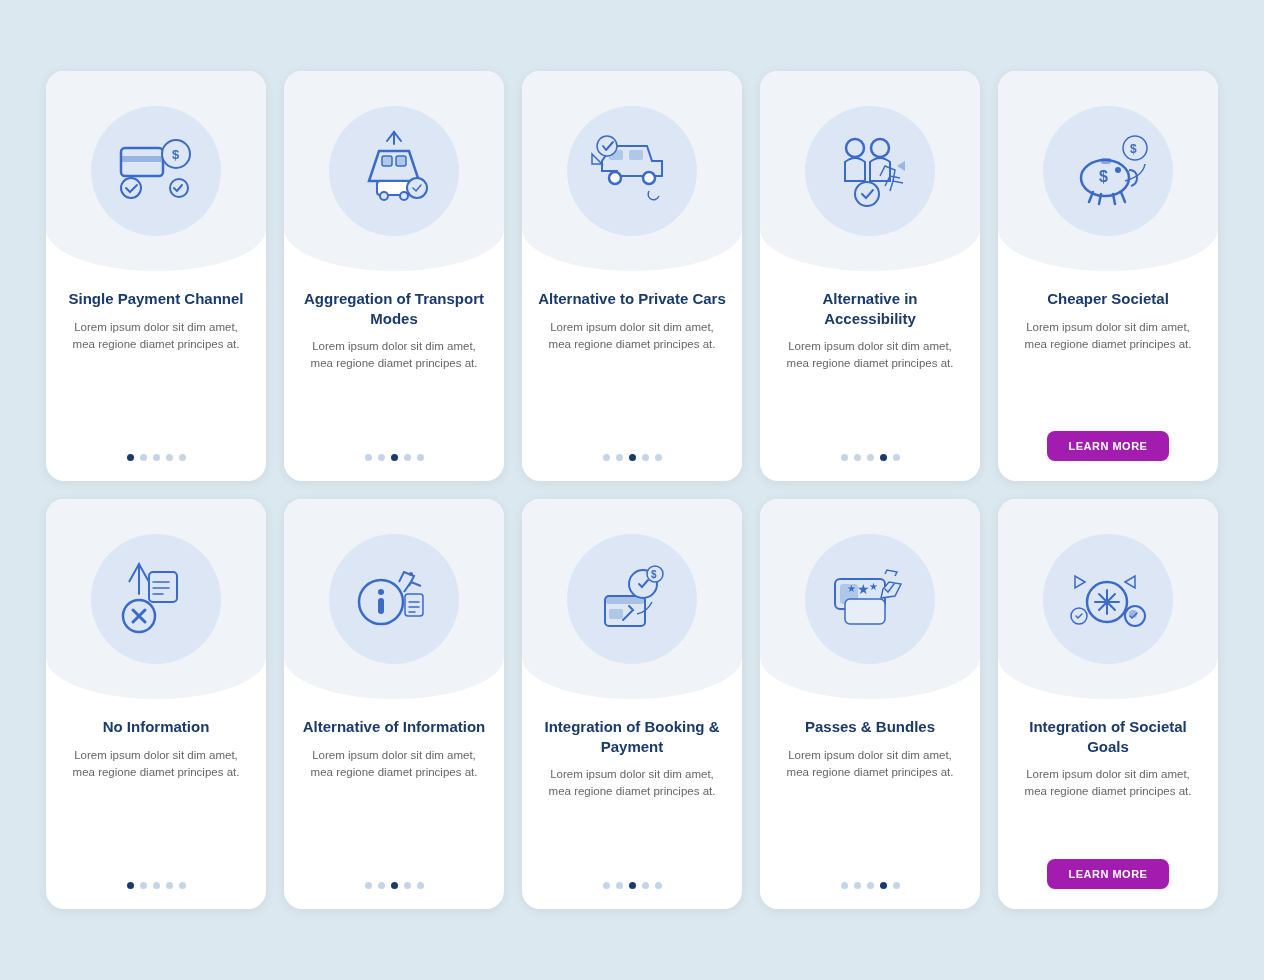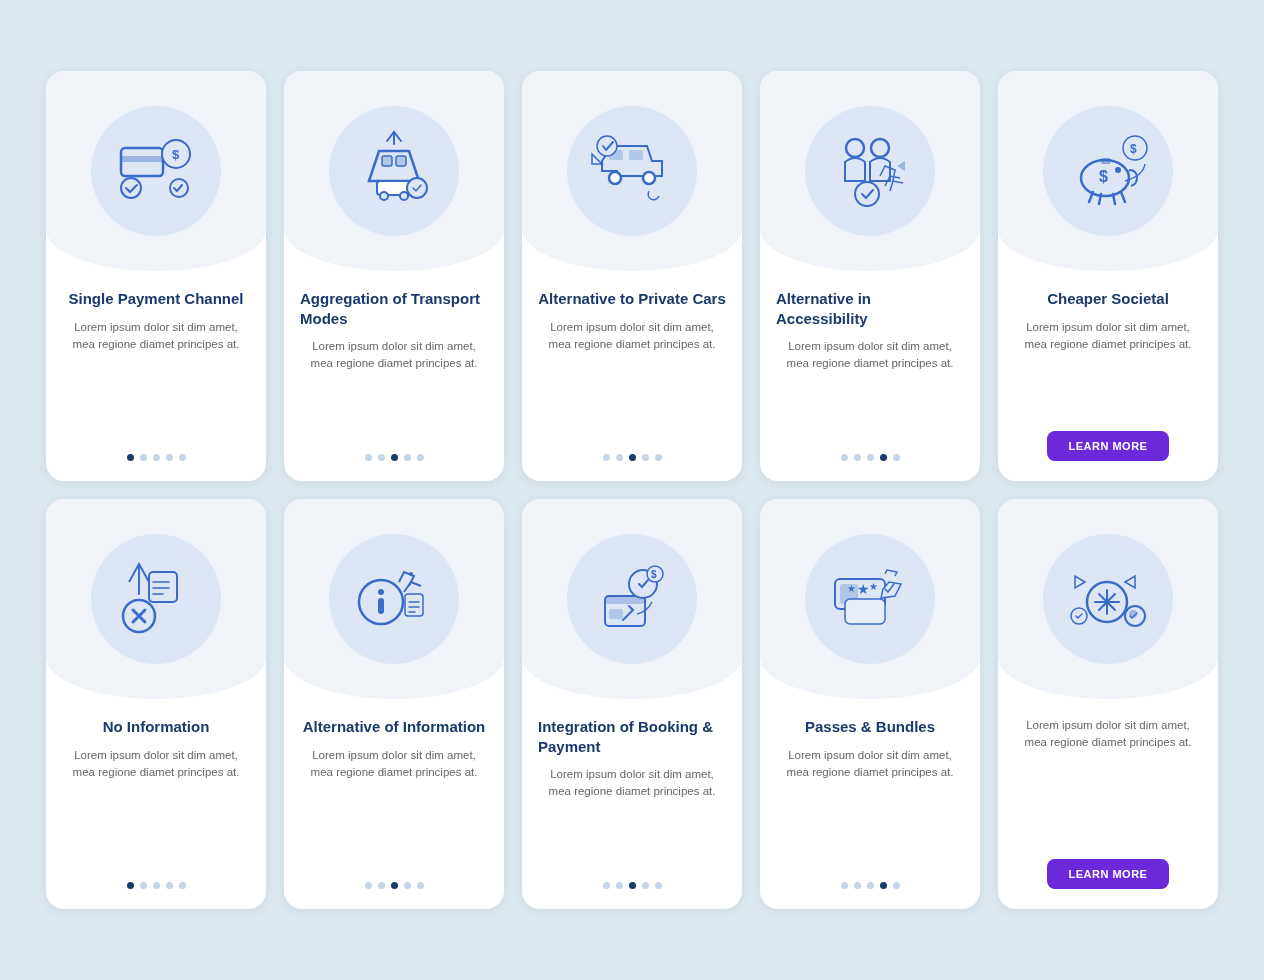--- a/index.html
+++ b/index.html
@@ -48,20 +48,21 @@
       border-radius: 50%;
       position: absolute;
       top: 50%;
       left: 50%;
       transform: translate(-50%, -50%);
     }
     .card-title {
       font-weight: 700;
       font-size: 15px;
       color: #1a3a6b;
+      text-align: center;
       padding: 0 16px;
       margin-bottom: 10px;
       line-height: 1.3;
     }
     .card-body {
       font-size: 11.5px;
       color: #666;
       text-align: center;
       padding: 0 24px;
       line-height: 1.5;
@@ -78,21 +79,21 @@
       width: 7px;
       height: 7px;
       border-radius: 50%;
       background: #c5d5e8;
     }
     .dot.active {
       background: #1a3a6b;
     }
     .card-btn {
       margin-top: 14px;
-      background: #6d28d9;
+      background: #a21caf;
       color: #fff;
       border: none;
       border-radius: 8px;
       padding: 9px 22px;
       font-size: 11px;
       font-weight: 700;
       letter-spacing: 0.5px;
       cursor: pointer;
       text-transform: uppercase;
     }
@@ -355,16 +356,17 @@
     <path d="M62 28 L72 22 L72 34 Z" fill="#dce6f5" stroke="#3a6bc8" stroke-width="1.5"></path>
     <path d="M22 28 L12 22 L12 34 Z" fill="#dce6f5" stroke="#3a6bc8" stroke-width="1.5"></path>
     <circle cx="72" cy="62" r="10" fill="#dce6f5" stroke="#3a6bc8" stroke-width="2"></circle>
     <circle cx="70" cy="60" r="4" fill="#3a6bc8" opacity="0.4"></circle>
     <path d="M67 62 l2 2 5-5" stroke="#3a6bc8" stroke-width="1.5" fill="none" stroke-linecap="round"></path>
     <circle cx="16" cy="62" r="8" fill="#dce6f5" stroke="#3a6bc8" stroke-width="1.5"></circle>
     <path d="M13 62 l2 2 4-4" stroke="#3a6bc8" stroke-width="1.5" fill="none" stroke-linecap="round"></path>
   </svg>
       </div>
     </div>
+    <div class="card-title">Integration of Societal Goals</div>
     <div class="card-body">Lorem ipsum dolor sit dim amet, mea regione diamet principes at.</div>
     <button class="card-btn">LEARN MORE</button>
   </div>
   </div>
 
 </body></html>

